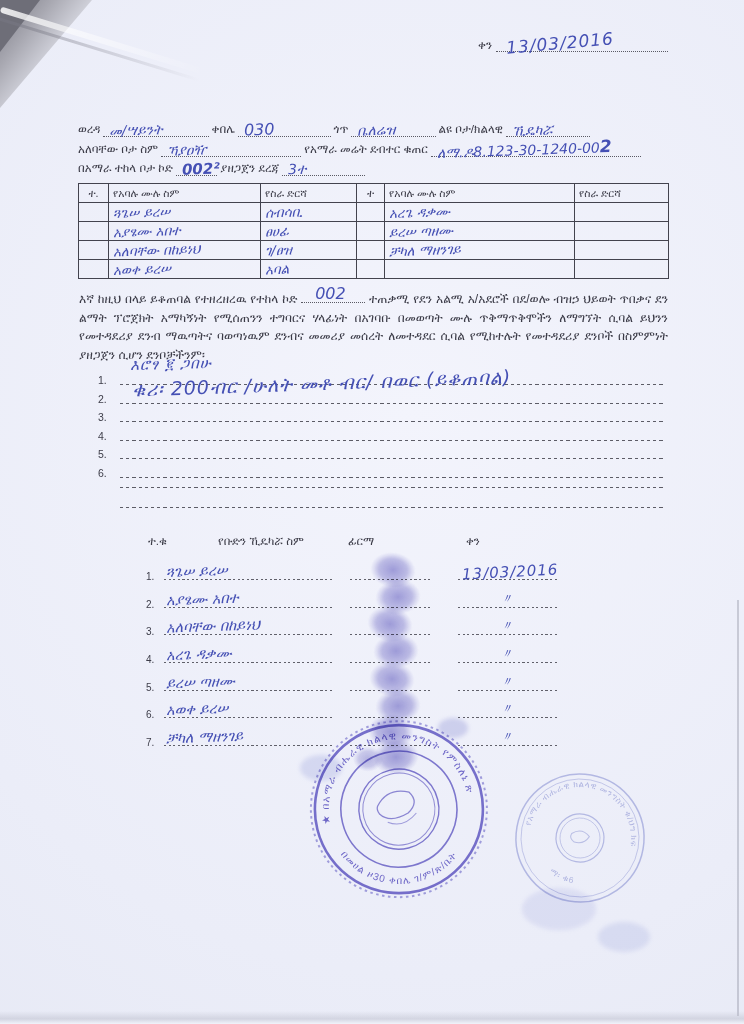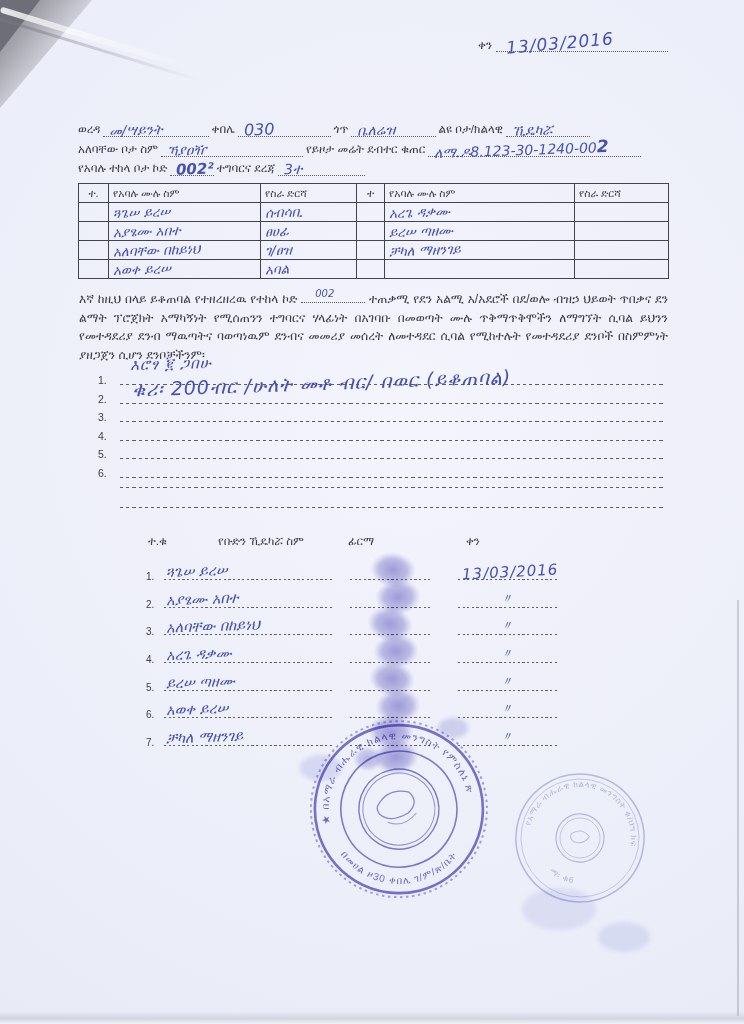--- a/index.html
+++ b/index.html
@@ -41,21 +41,21 @@
 
   
   table.members { border-collapse:collapse; table-layout:fixed; width:590px; }
   table.members th, table.members td { border:1.2px solid #43434e; height:19px; padding:0 4px; overflow:hidden; }
   table.members th { font-size:10.6px; font-weight:normal; text-align:left; color:#3c3c48; white-space:nowrap; }
   table.members td .hw { font-size:13.5px; display:inline-block; transform:rotate(-2deg); }
 
   
   .body-par { left:79px; top:290px; width:589px; font-size:12.2px; line-height:18.6px; text-align:justify; color:#3a3a46; }
   .code-fill { display:inline-block; width:64px; border-bottom:1.6px dotted #5a5a64; position:relative; height:13px; vertical-align:baseline; }
-  .code-fill .hw { position:absolute; left:14px; bottom:-2px; font-size:10px; }
+  .code-fill .hw { position:absolute; left:14px; bottom:-2px; font-size:16px; }
 
   
   .rule-row { position:absolute; left:98px; width:566px; height:18.6px; display:flex; align-items:flex-end; }
   .rule-no { width:22px; font-size:10.5px; color:#3c3c48; }
   .dline { flex:1; height:12px;
     background:repeating-linear-gradient(90deg,#5c5c66 0 3.2px,transparent 3.2px 6.2px) left bottom/100% 1.4px no-repeat; }
   .xline { position:absolute; left:120px; width:544px; height:1.4px;
     background:repeating-linear-gradient(90deg,#5c5c66 0 3.2px,transparent 3.2px 6.2px); }
   .rule1-hw { left:130px; top:355px; font-size:15px; transform:rotate(-1.5deg); letter-spacing:1px; }
   .rule2-hw { left:132px; top:372px; font-size:19px; transform:rotate(-2deg); letter-spacing:1px; }
@@ -123,32 +123,32 @@
     <span class="fill">
         <span class="hw">ኺዴካሯ</span>
       </span>
   </div>
 
   <div class="abs fieldrow" style="left:78px; top:142px; width:566px;">
     <span class="lbl">አለባቸው ቦታ ስም</span>
     <span class="fill" style="flex:1">
         <span class="hw">ኻያዐዥ</span>
       </span>
-    <span class="lbl">የይዞታ መሬት ደብተር ቁጠር</span>
+    <span class="lbl">የአማራ መሬት ደብተር ቁጠር</span>
     <span class="fill" style="flex:1.5">
       <span class="hw"><span>ለማ.ዶ8.123-30-1240-00</span><span class="hw-big2">2</span></span>
     </span>
   </div>
 
   <div class="abs fieldrow" style="left:78px; top:161px; width:290px;">
-    <span class="lbl">የአባሉ ተከላ ቦታ ኮድ</span>
+    <span class="lbl">በአማራ ተከላ ቦታ ኮድ</span>
     <span class="fill" style="flex:.5">
         <span class="hw" style="font-size:15px;font-weight:bold">002²</span>
       </span>
-    <span class="lbl">ተግባርና ደረጃ</span>
+    <span class="lbl">ያዘጋጀን ደረጃ</span>
     <span class="fill" style="flex:1">
         <span class="hw">3ተ</span>
       </span>
   </div>
 
   <table class="members abs" style="left:78px; top:183px;">
     <colgroup>
         <col style="width:30px">
         <col style="width:152px">
         <col style="width:96px">

